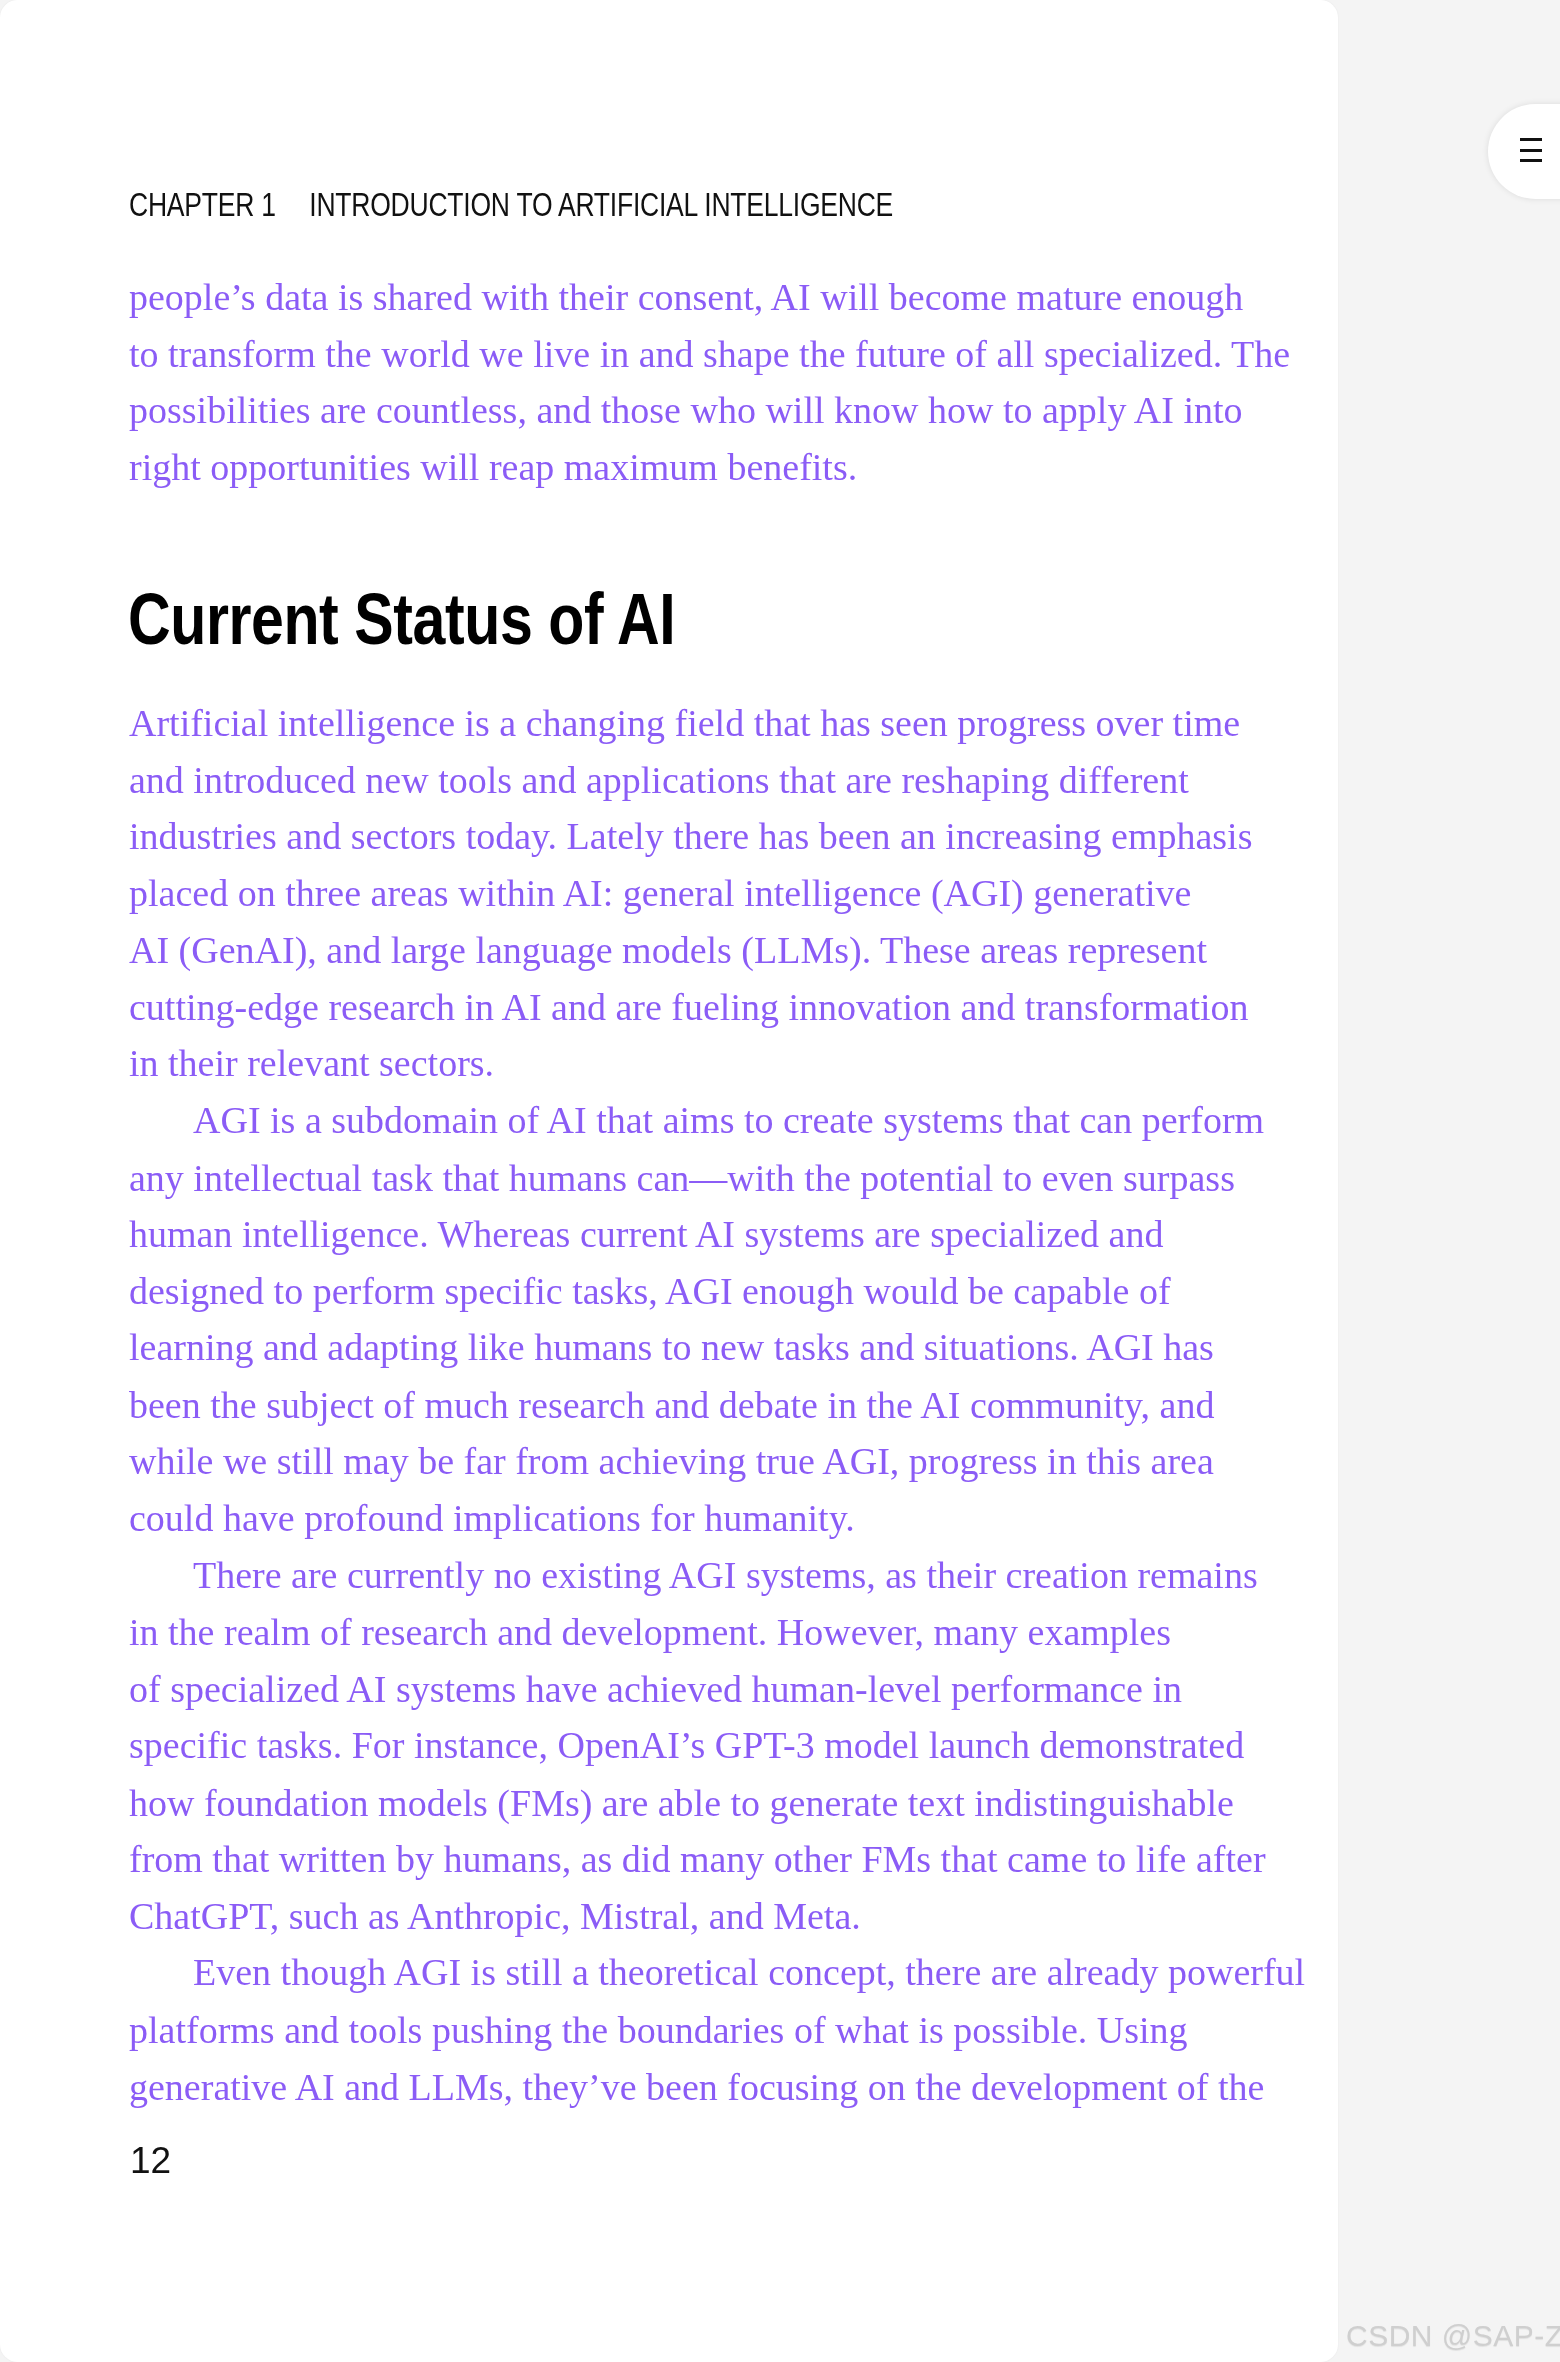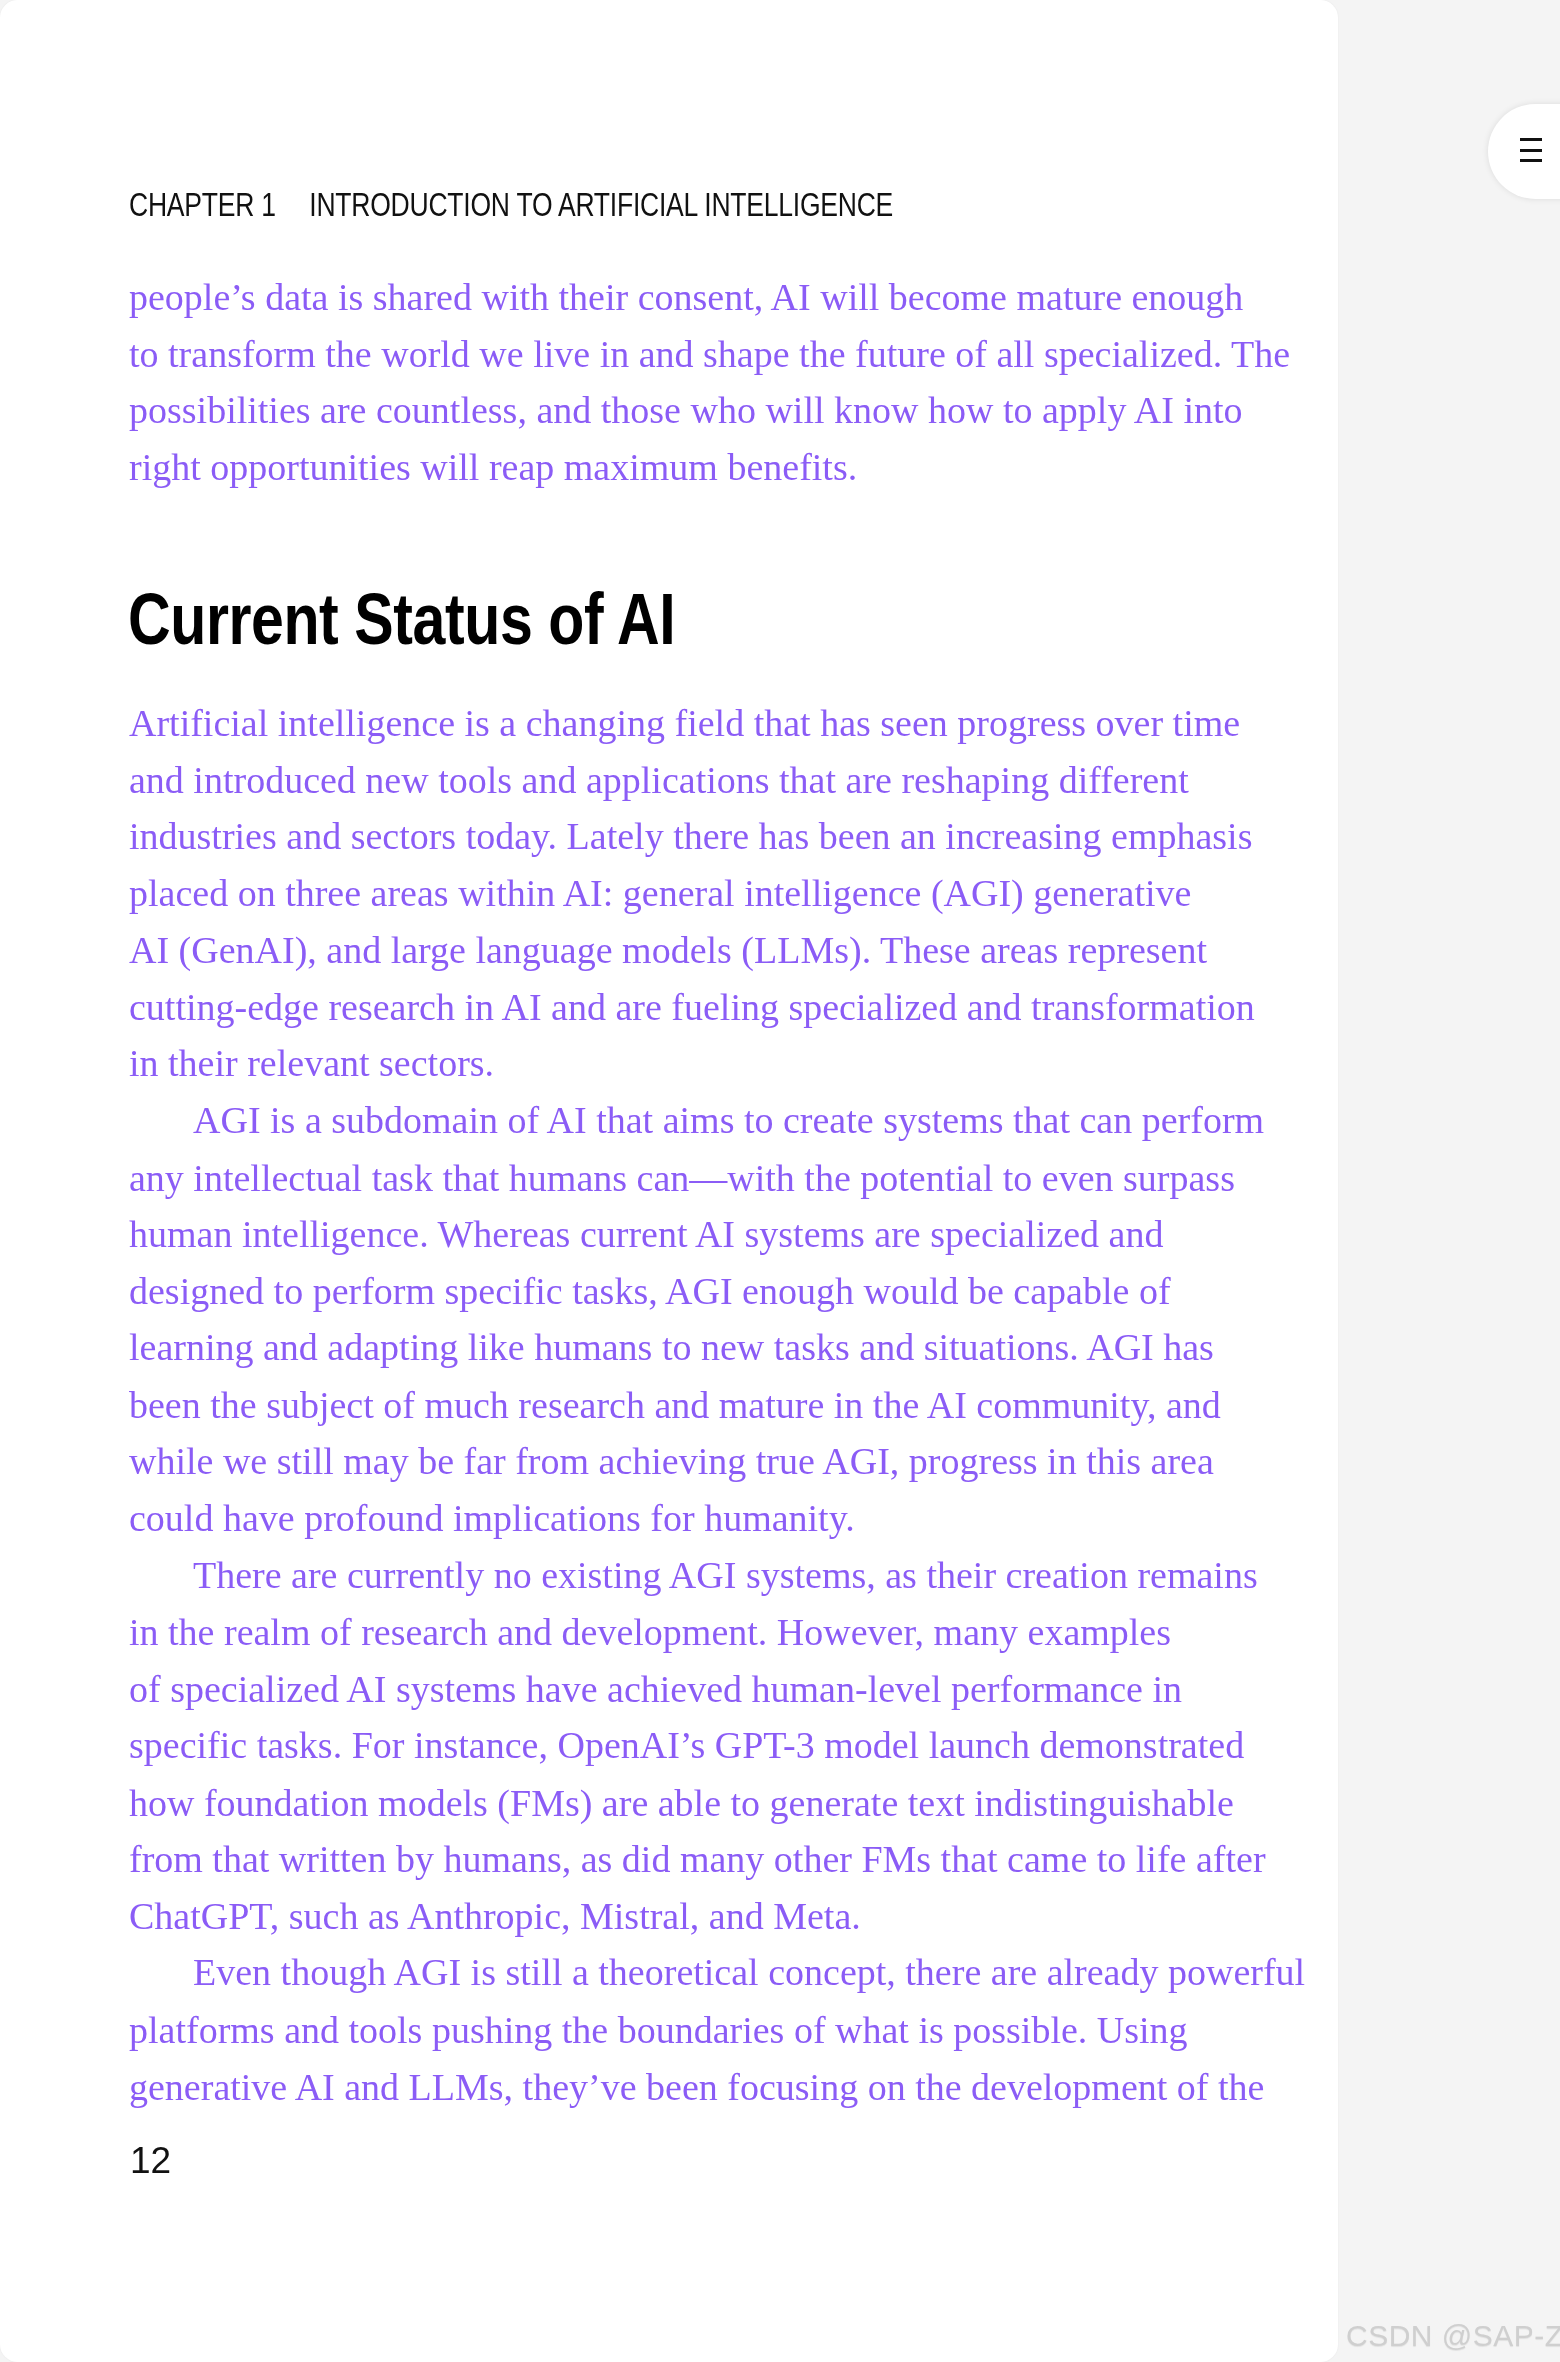--- a/index.html
+++ b/index.html
@@ -115,31 +115,31 @@
   </div>
 
   <h2 class="heading" style="margin:0">Current Status of AI</h2>
 
   <div>
     <div class="line" style="top:704px">Artificial intelligence is a changing field that has seen progress over time</div>
     <div class="line" style="top:761px">and introduced new tools and applications that are reshaping different</div>
     <div class="line" style="top:817px">industries and sectors today. Lately there has been an increasing emphasis</div>
     <div class="line" style="top:874px">placed on three areas within AI: general intelligence (AGI) generative</div>
     <div class="line" style="top:931px">AI (GenAI), and large language models (LLMs). These areas represent</div>
-    <div class="line" style="top:988px">cutting-edge research in AI and are fueling specialized and transformation</div>
+    <div class="line" style="top:988px">cutting-edge research in AI and are fueling innovation and transformation</div>
     <div class="line" style="top:1044px">in their relevant sectors.</div>
   </div>
 
   <div>
     <div class="line indent" style="top:1101px">AGI is a subdomain of AI that aims to create systems that can perform</div>
     <div class="line" style="top:1159px">any intellectual task that humans can—with the potential to even surpass</div>
     <div class="line" style="top:1215px">human intelligence. Whereas current AI systems are specialized and</div>
     <div class="line" style="top:1272px">designed to perform specific tasks, AGI enough would be capable of</div>
     <div class="line" style="top:1328px">learning and adapting like humans to new tasks and situations. AGI has</div>
-    <div class="line" style="top:1386px">been the subject of much research and mature in the AI community, and</div>
+    <div class="line" style="top:1386px">been the subject of much research and debate in the AI community, and</div>
     <div class="line" style="top:1442px">while we still may be far from achieving true AGI, progress in this area</div>
     <div class="line" style="top:1499px">could have profound implications for humanity.</div>
   </div>
 
   <div>
     <div class="line indent" style="top:1556px">There are currently no existing AGI systems, as their creation remains</div>
     <div class="line" style="top:1613px">in the realm of research and development. However, many examples</div>
     <div class="line" style="top:1670px">of specialized AI systems have achieved human-level performance in</div>
     <div class="line" style="top:1726px">specific tasks. For instance, OpenAI’s GPT-3 model launch demonstrated</div>
     <div class="line" style="top:1784px">how foundation models (FMs) are able to generate text indistinguishable</div>

